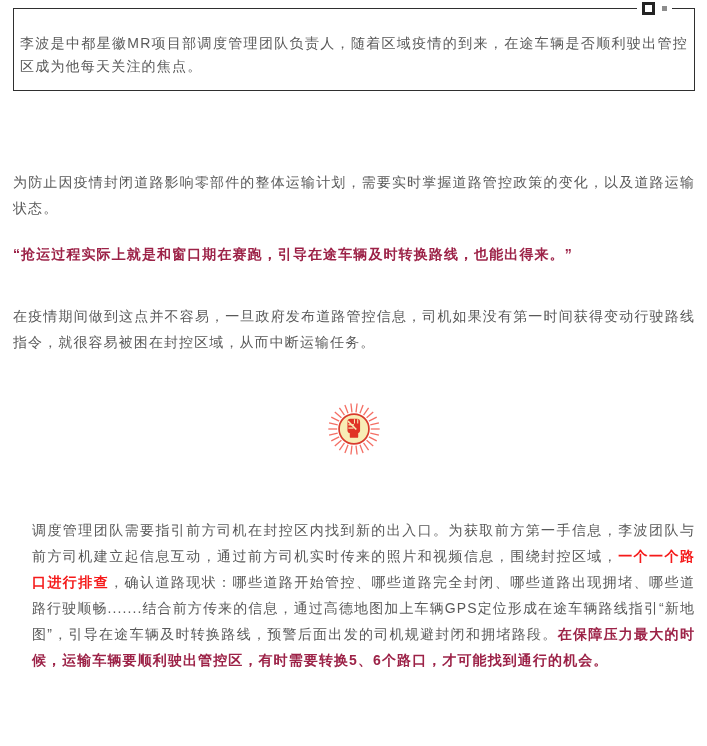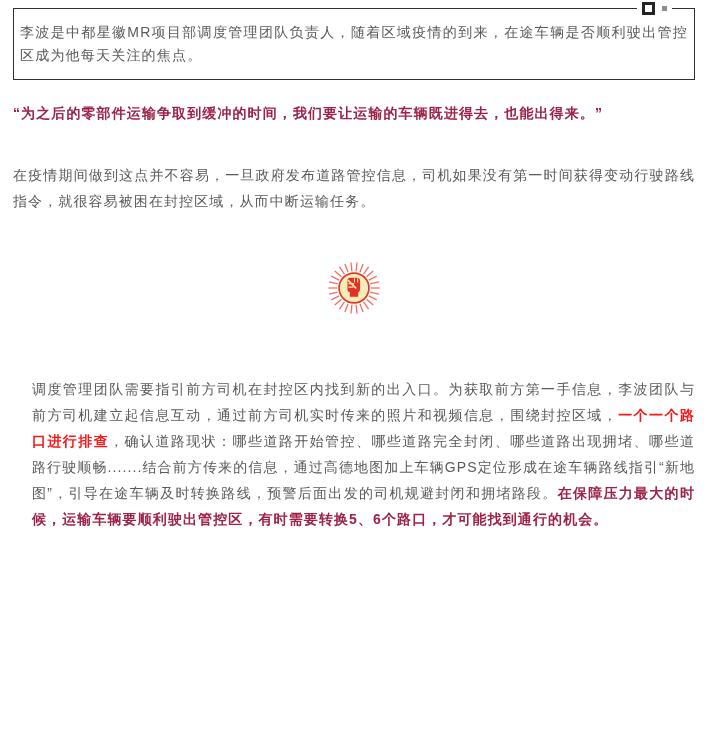--- a/index.html
+++ b/index.html
@@ -8,21 +8,21 @@
     font-family:"Liberation Sans","DejaVu Sans",sans-serif;
     color:var(--body-text,#595959);
   }
   .page{position:relative;width:707px;height:746px;}
 
   
   .intro-box{
     position:relative;
     margin:8px 12px 0 13px;
     border:1.5px solid var(--border,#2f2f2f);
-    padding:12px 6px 12px;
+    padding:23px 6px 12px;
   }
   .intro-box p{
     margin:0;
     font-size:14px;line-height:23px;letter-spacing:1.2px;
     text-align:justify;color:var(--body-text,#595959);
   }
   .intro-box p + p{margin-top:16px;}
 
   
   .border-ornament{
@@ -69,22 +69,23 @@
 <div class="page">
 
   <div class="intro-box">
     <div class="border-ornament">
       <span class="orn-square"></span>
       <span class="orn-dot"></span>
     </div>
     <p>李波是中都星徽MR项目部调度管理团队负责人，随着区域疫情的到来，在途车辆是否顺利驶出管控区成为他每天关注的焦点。</p>
   </div>
 
+  <p class="body-p p-plan">为防止因疫情封闭道路影响零部件的整体运输计划，需要实时掌握道路管控政策的变化，以及道路运输状态。</p>
 
-  <p class="quote-line">“为之后的零部件运输争取到缓冲的时间，我们要让运输的车辆既进得去，也能出得来。”</p>
+  <p class="quote-line">“抢运过程实际上就是和窗口期在赛跑，引导在途车辆及时转换路线，也能出得来。”</p>
 
   <p class="body-p p-difficulty">在疫情期间做到这点并不容易，一旦政府发布道路管控信息，司机如果没有第一时间获得变动行驶路线指令，就很容易被困在封控区域，从而中断运输任务。</p>
 
   <div class="emblem">
     <svg width="56" height="56" viewBox="0 0 60 60">
       <g id="rays">
           <line x1="48" y1="30" x2="57.5" y2="30" stroke="#f2564a" stroke-width="1.4" opacity="0.85"></line>
           <line x1="47.476952713668936" y1="34.30768195717604" x2="56.70089997921643" y2="36.58118076790784" stroke="#f2564a" stroke-width="1.4" opacity="0.85"></line>
           <line x1="45.93820846175778" y1="38.36501709678784" x2="54.35004070546327" y2="42.77988723120364" stroke="#f2564a" stroke-width="1.4" opacity="0.85"></line>
           <line x1="43.473193467079824" y1="41.93620784833431" x2="50.584045574705286" y2="48.23587310162186" stroke="#f2564a" stroke-width="1.4" opacity="0.85"></line>

